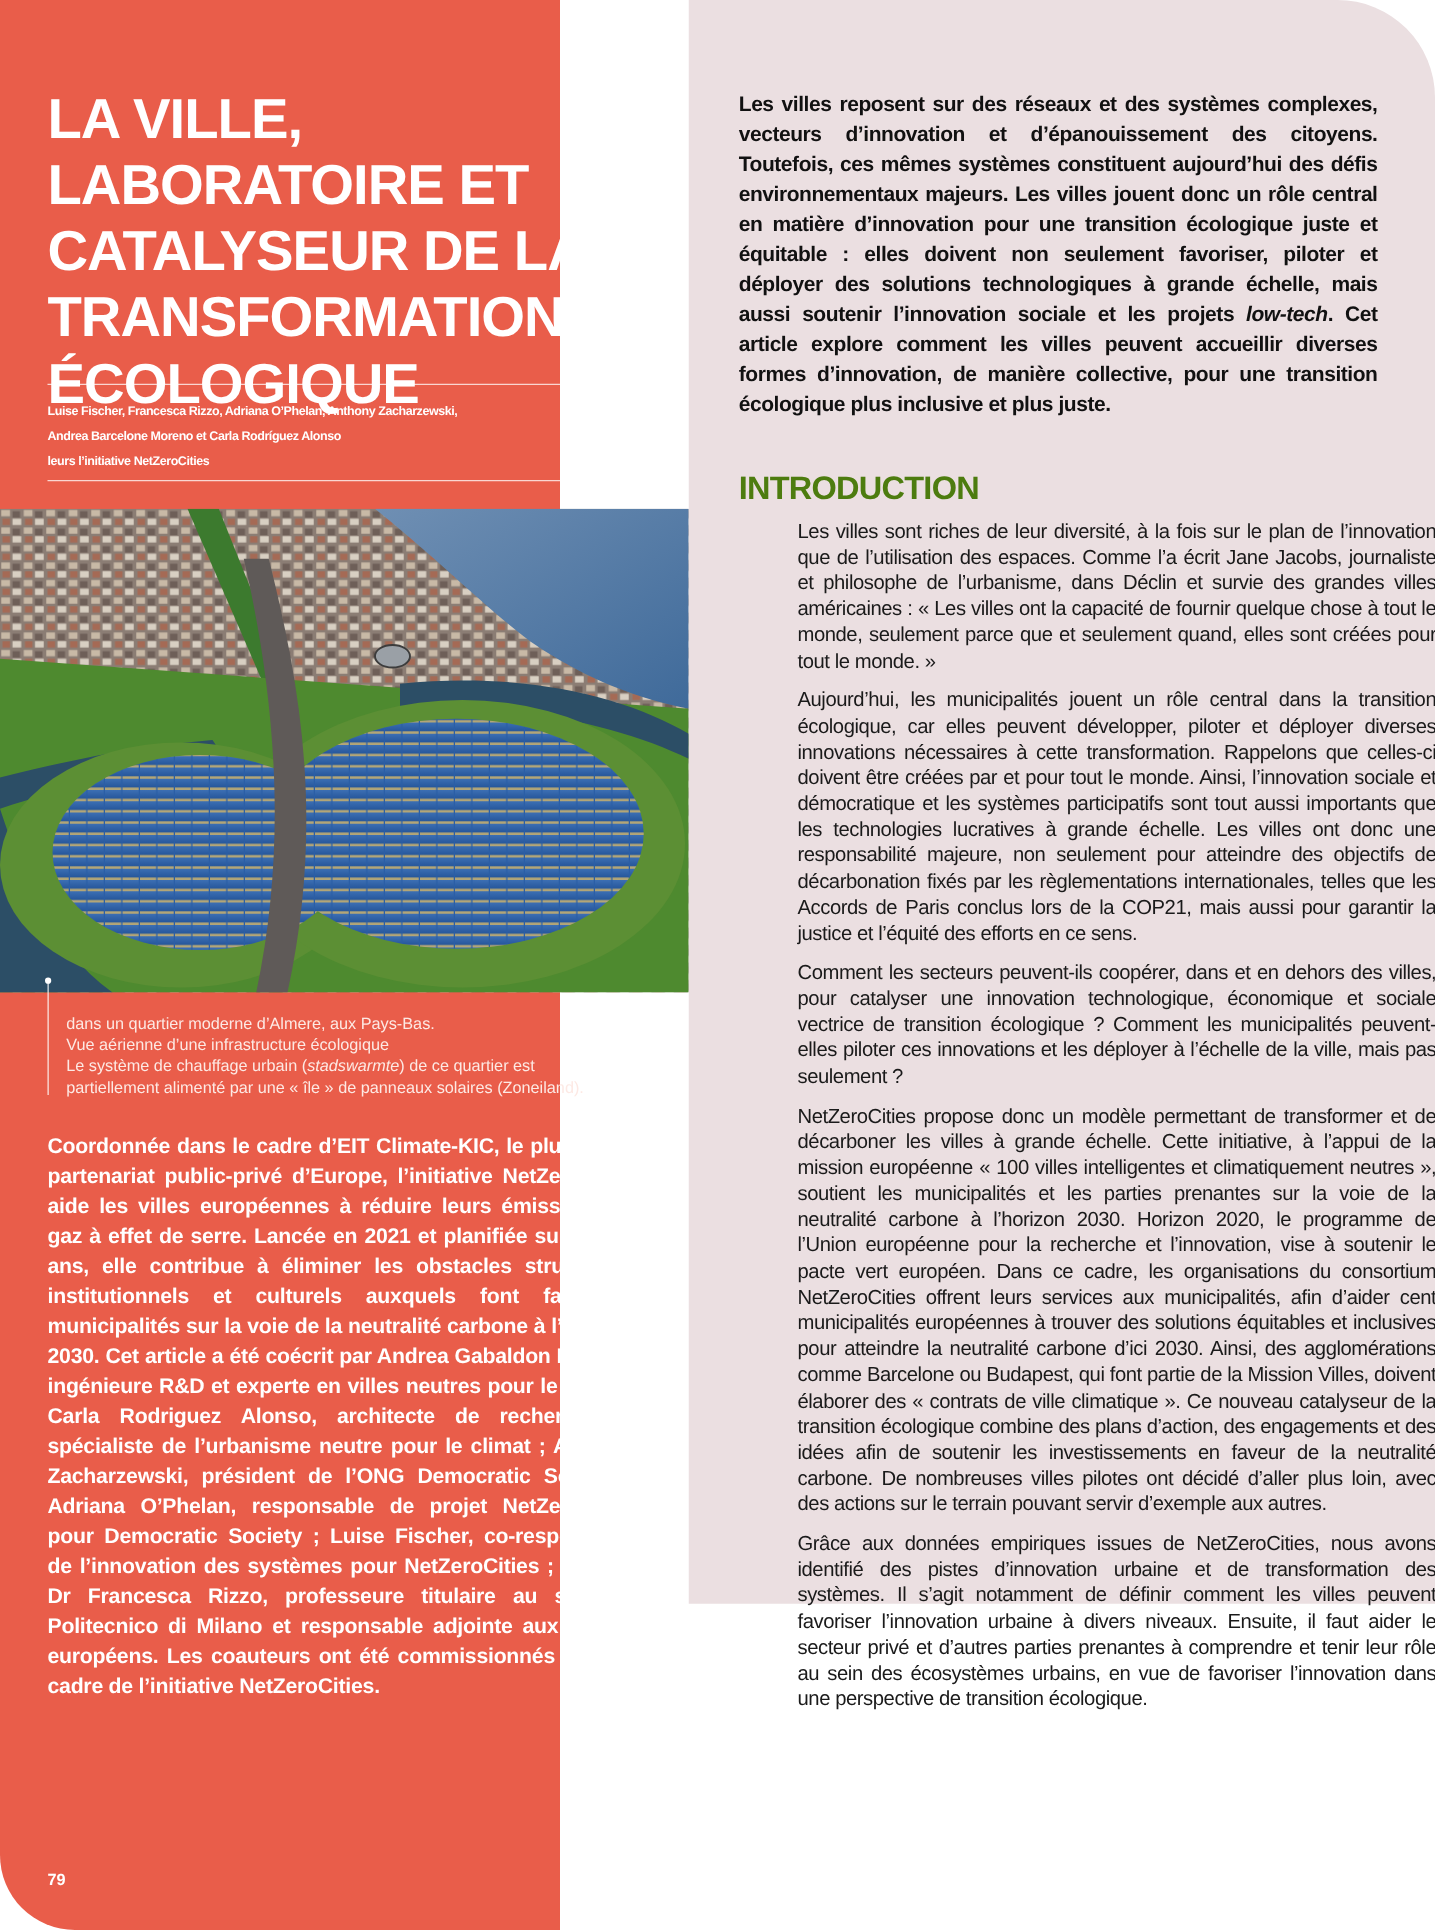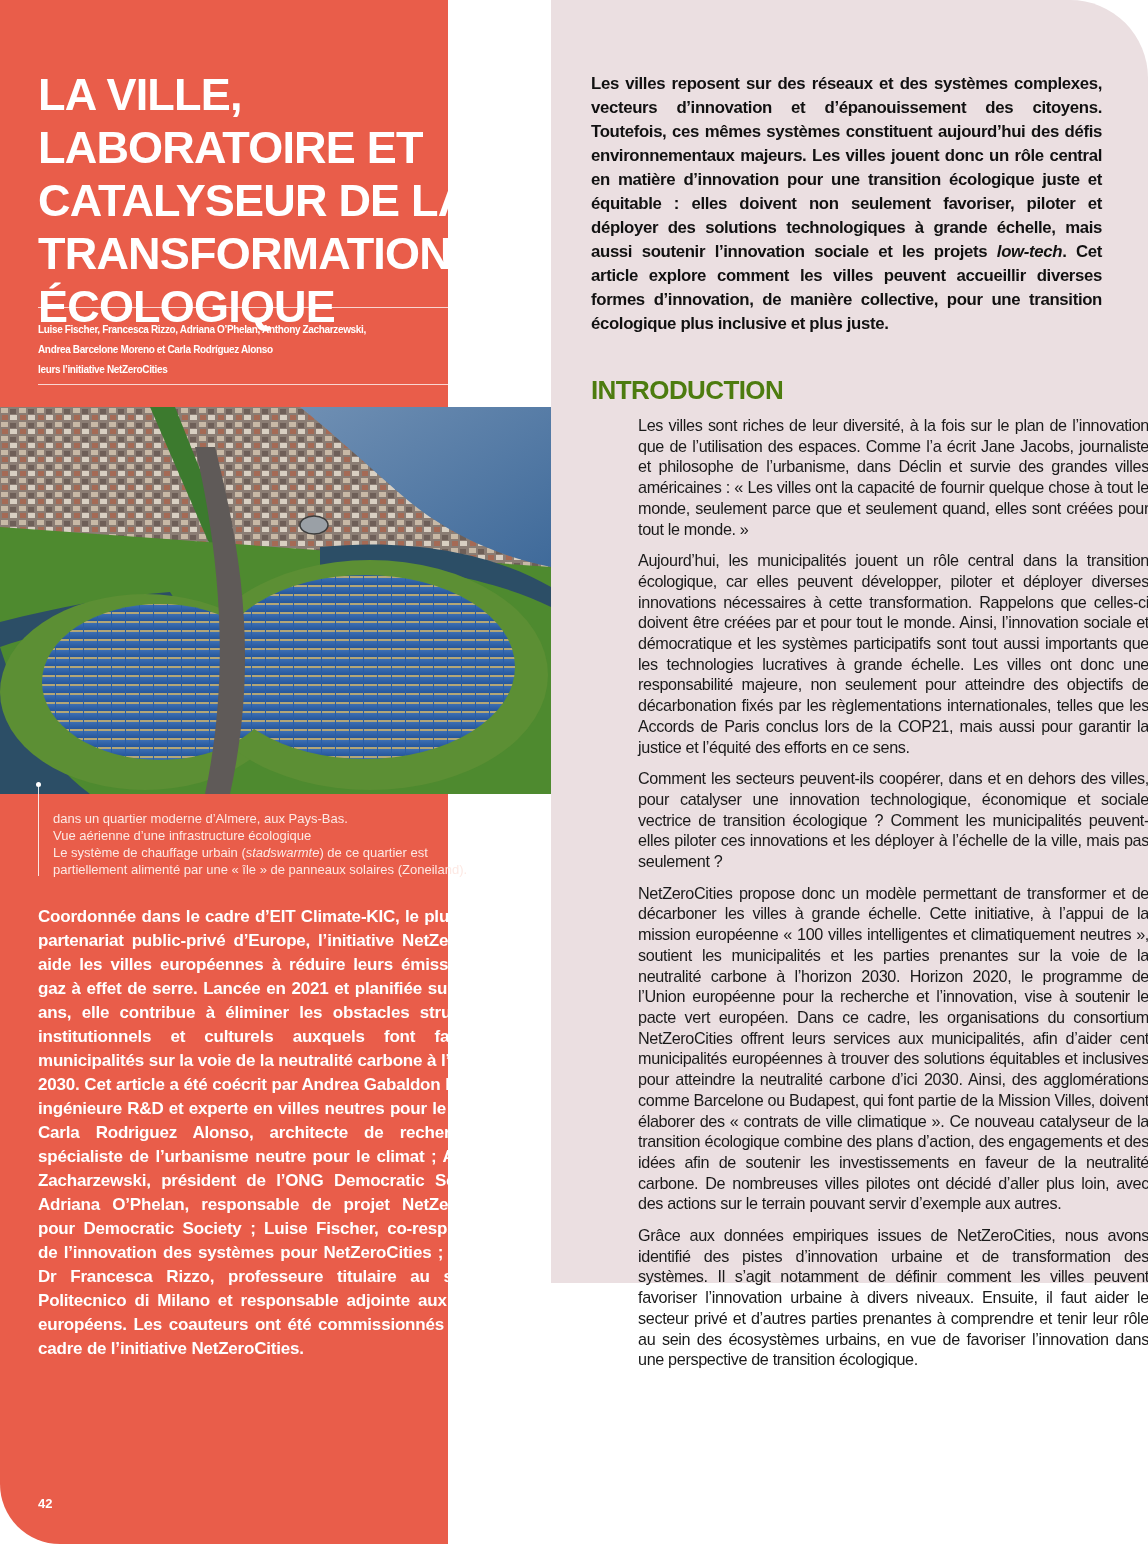--- a/index.html
+++ b/index.html
@@ -228,21 +228,21 @@
   <div class="caption-line"></div>
   <div class="caption">
     <span>dans un quartier moderne d’Almere, aux Pays-Bas.</span>
     <span>Vue aérienne d’une infrastructure écologique</span>
     <span><span style="display:inline">Le système de chauffage urbain (</span><em>stadswarmte</em><span style="display:inline">) de ce quartier est</span></span>
     <span>partiellement alimenté par une « île » de panneaux solaires (Zoneiland).</span>
   </div>
 
   <div class="intro-box">Coordonnée dans le cadre d’EIT Climate-KIC, le plus grand partenariat public-privé d’Europe, l’initiative NetZeroCities aide les villes européennes à réduire leurs émissions de gaz à effet de serre. Lancée en 2021 et planifiée sur quatre ans, elle contribue à éliminer les obstacles structurels, institutionnels et culturels auxquels font face les municipalités sur la voie de la neutralité carbone à l’horizon 2030. Cet article a été coécrit par Andrea Gabaldon Moreno, ingénieure R&amp;D et experte en villes neutres pour le climat ; Carla Rodriguez Alonso, architecte de recherche et spécialiste de l’urbanisme neutre pour le climat ; Anthony Zacharzewski, président de l’ONG Democratic Society ; Adriana O’Phelan, responsable de projet NetZeroCities pour Democratic Society ; Luise Fischer, co-responsable de l’innovation des systèmes pour NetZeroCities ; et le en Dr Francesca Rizzo, professeure titulaire au sein de Politecnico di Milano et responsable adjointe aux projets européens. Les coauteurs ont été commissionnés dans le cadre de l’initiative NetZeroCities.</div>
 
-  <div class="page-number">42</div>
+  <div class="page-number">79</div>
 </div>
 
 <div class="right-panel">
   <p class="lead"><span>Les villes reposent sur des réseaux et des systèmes complexes, vecteurs d’innovation et d’épanouissement des citoyens. Toutefois, ces mêmes systèmes constituent aujourd’hui des défis environnementaux majeurs. Les villes jouent donc un rôle central en matière d’innovation pour une transition écologique juste et équitable : elles doivent non seulement favoriser, piloter et déployer des solutions technologiques à grande échelle, mais aussi soutenir l’innovation sociale et les projets </span><em>low-tech</em><span>. Cet article explore comment les villes peuvent accueillir diverses formes d’innovation, de manière collective, pour une transition écologique plus inclusive et plus juste.</span></p>
 
   <h2 class="section-heading">INTRODUCTION</h2>
 
   <div class="body-col">
     <p>Les villes sont riches de leur diversité, à la fois sur le plan de l’innovation que de l’utilisation des espaces. Comme l’a écrit Jane Jacobs, journaliste et philosophe de l’urbanisme, dans Déclin et survie des grandes villes américaines : « Les villes ont la capacité de fournir quelque chose à tout le monde, seulement parce que et seulement quand, elles sont créées pour tout le monde. »</p>
     <p>Aujourd’hui, les municipalités jouent un rôle central dans la transition écologique, car elles peuvent développer, piloter et déployer diverses innovations nécessaires à cette transformation. Rappelons que celles-ci doivent être créées par et pour tout le monde. Ainsi, l’innovation sociale et démocratique et les systèmes participatifs sont tout aussi importants que les technologies lucratives à grande échelle. Les villes ont donc une responsabilité majeure, non seulement pour atteindre des objectifs de décarbonation fixés par les règlementations internationales, telles que les Accords de Paris conclus lors de la COP21, mais aussi pour garantir la justice et l’équité des efforts en ce sens.</p>

